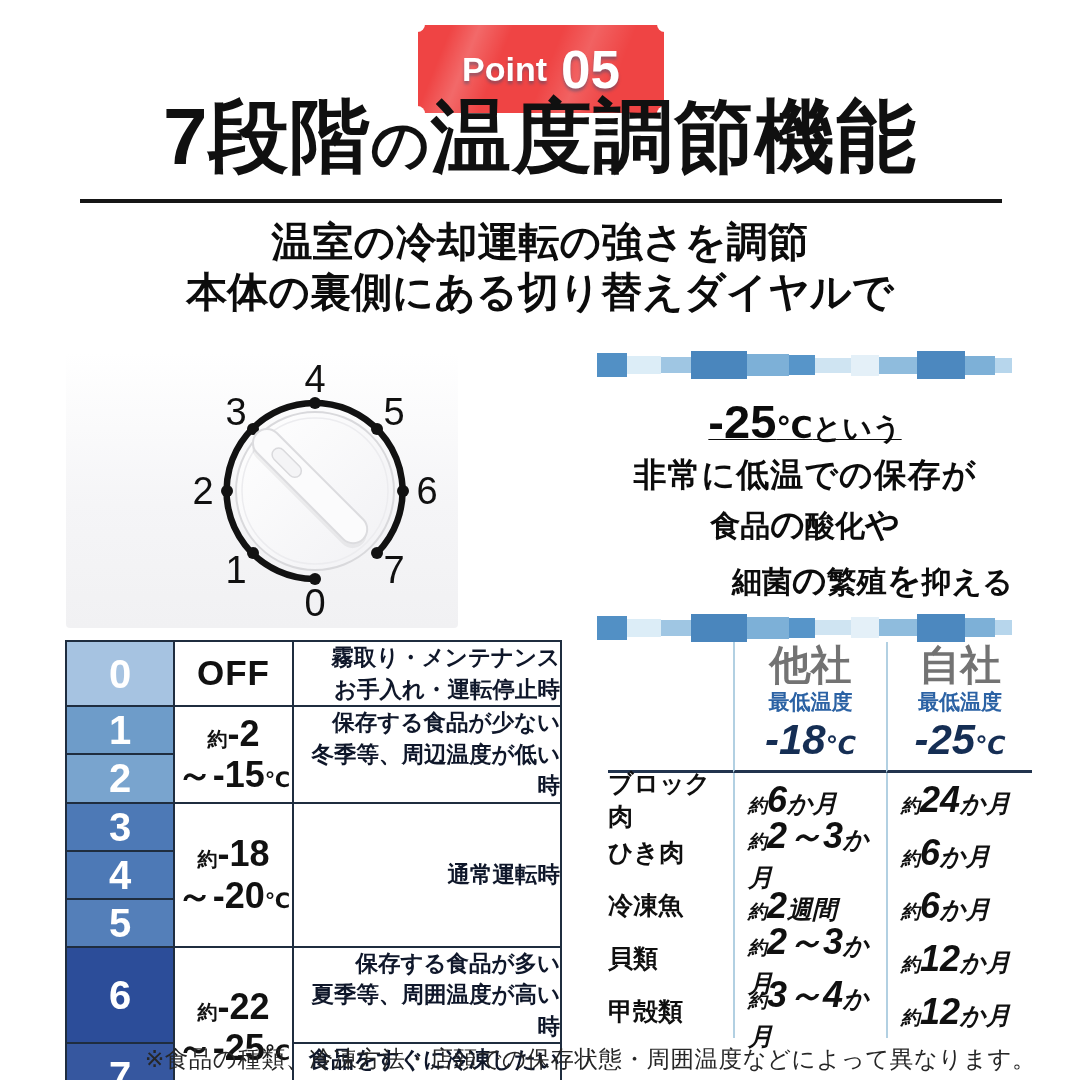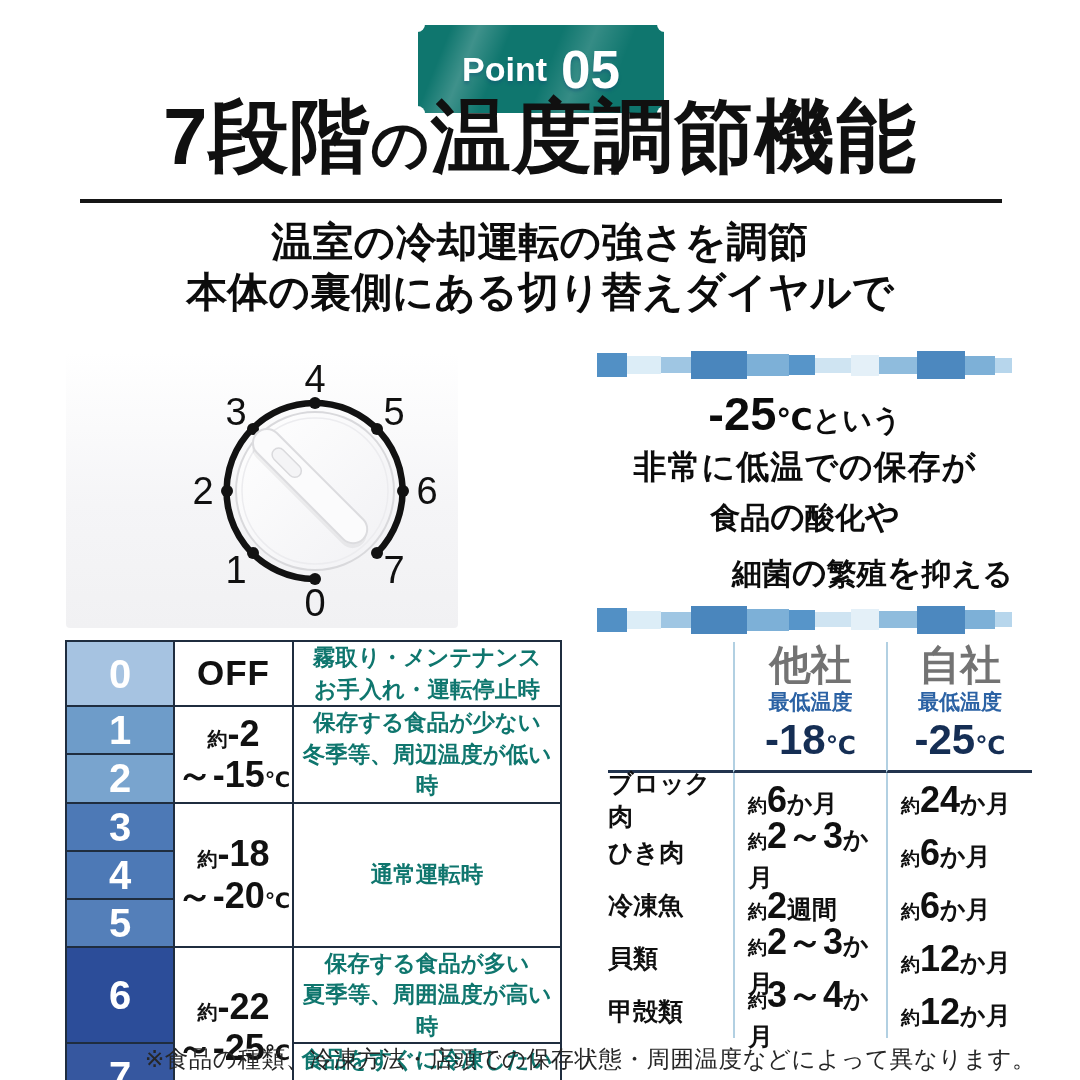--- a/index.html
+++ b/index.html
@@ -1,21 +1,21 @@
 <!DOCTYPE html>
 <html><head>
 <meta charset="utf-8">
 <style>
   html,body{margin:0;padding:0;}
   body{
     width:1080px;height:1080px;position:relative;background:#ffffff;overflow:hidden;
     font-family:"Liberation Sans","DejaVu Sans",sans-serif;color:#111;
   }
   
-  .badge{position:absolute;left:418px;top:25px;width:246px;height:88px;background:#0f766e;border-radius:5px;
+  .badge{position:absolute;left:418px;top:25px;width:246px;height:88px;background:#ef4444;border-radius:5px;
     display:flex;align-items:center;justify-content:center;gap:14px;}
   .badge::before{content:"";position:absolute;inset:0;border-radius:5px;
     background:linear-gradient(112deg,transparent 12%,rgba(255,255,255,.20) 22%,transparent 34%,transparent 52%,rgba(255,255,255,.16) 64%,transparent 78%);}
   .notch{position:absolute;width:15px;height:15px;background:#ffffff;border-radius:50%;}
   .notch.tl{left:-8px;top:-8px}.notch.tr{right:-8px;top:-8px}.notch.bl{left:-8px;bottom:-8px}.notch.br{right:-8px;bottom:-8px}
   .badge-label{position:relative;font-size:34px;font-weight:800;color:#fff;text-shadow:0 3px 3px rgba(20,80,120,.40);}
   .badge-number{position:relative;font-size:53px;font-weight:800;color:#fff;text-shadow:0 3px 3px rgba(20,80,120,.40);}
   
   .page-title{position:absolute;top:94px;left:0;width:1080px;text-align:center;font-weight:900;line-height:1.08;color:#101010;letter-spacing:1px;white-space:nowrap;}
   .p-tb{font-size:80px;}
@@ -23,55 +23,55 @@
   .title-rule{position:absolute;left:80px;top:199px;width:922px;height:4px;background:#161616;}
   .subtitle{position:absolute;top:217px;left:0;width:1080px;text-align:center;font-size:41px;font-weight:600;color:#0c0c0c;line-height:1.22;}
   
   .dial-panel{position:absolute;left:66px;top:352px;width:392px;height:276px;border-radius:4px;
     background:linear-gradient(180deg,#ffffff 0%,#f5f5f7 55%,#f1f1f3 100%);}
   .dial-svg{position:absolute;left:165px;top:341px;}
   .dial-num{font-size:38px;font-weight:500;fill:#101010;}
   
   .callout{position:absolute;left:597px;top:350px;width:416px;text-align:center;color:#0c0c0c;}
   .deco-bar{display:flex;align-items:center;width:416px;height:30px;overflow:hidden;}
-  .callout-l1{margin-top:8px;line-height:1.1;}
+  .callout-l1{margin-top:16px;line-height:1.1;text-decoration:underline;}
   .p-c1{font-size:47px;font-weight:800;}
   .p-cu{font-size:30px;font-weight:700;}
   .p-cp{font-size:29px;font-weight:600;}
   .callout-l2{margin-top:5px;font-size:33px;font-weight:600;letter-spacing:1px;}
   .callout-l3{margin-top:7px;line-height:1.12;}
   .callout-l4{margin-top:18px;line-height:1.12;text-align:right;}
   .p-cb{font-size:30px;font-weight:800;}
   .p-cs{font-size:34px;font-weight:700;}
   .deco-bottom{margin-top:14px;}
   
   .mode-table{position:absolute;left:65px;top:640px;border-collapse:collapse;table-layout:fixed;width:495px;background:#fff;}
   .mode-table td{border:2.5px solid #1f2d3f;padding:0;vertical-align:middle;}
   .mode-table tr{height:48px;}
   .mt-num{color:#ffffff;font-size:40px;font-weight:800;text-align:center;line-height:1;}
   .mt-temp{text-align:center;line-height:1.15;background:#ffffff;}
   .p-sm{font-size:20px;font-weight:700;}
   .p-bg{font-size:36px;font-weight:800;}
   .p-un{font-size:21px;font-weight:700;}
   .p-off{font-size:35px;font-weight:800;letter-spacing:1px;}
-  .mt-desc{text-align:center;font-size:22.5px;font-weight:700;line-height:1.4;background:#ffffff;color:#0f766e;}
+  .mt-desc{text-align:right;font-size:22.5px;font-weight:700;line-height:1.4;background:#ffffff;color:#0f172a;}
   
   .compare-table{position:absolute;left:608px;top:642px;width:424px;display:grid;grid-template-columns:125px 153px 146px;}
   .ch-cell{border-bottom:3px solid #22344e;}
   .ch-col{border-left:2px solid #b2d0e2;text-align:center;padding:2px 0 8px 0;}
   .ch-name{font-size:41px;font-weight:800;color:#737373;line-height:1.05;}
   .ch-sub{font-size:21px;font-weight:700;color:#2b62a4;margin-top:1px;}
   .ch-temp{font-size:42px;font-weight:800;color:#152e54;line-height:1.05;margin-top:2px;}
   .ch-temp .cv-u{font-size:25px;font-weight:800;color:#152e54;}
   .cr-label{display:flex;align-items:center;font-size:25px;font-weight:700;color:#0f0f0f;height:53px;}
   .cr-val{border-left:2px solid #b2d0e2;display:flex;align-items:center;height:53px;padding-left:13px;color:#101010;}
   .cv-p{font-size:19px;font-weight:700;}
   .cv-v{font-size:36px;font-weight:700;}
   .cv-u{font-size:25px;font-weight:700;}
-  .cr-val .inner, .ch-temp .inner{display:inline-block;}
+  .cr-val .inner, .ch-temp .inner{display:inline-block;font-style:italic;}
   
   .footer-note{position:absolute;top:1043px;right:44px;font-size:23.5px;font-weight:500;color:#262626;letter-spacing:.5px;white-space:nowrap;}
 </style>
 </head>
 <body>
 
 <div class="badge">
   <span class="notch tl"></span>
   <span class="notch tr"></span>
   <span class="notch bl"></span>

